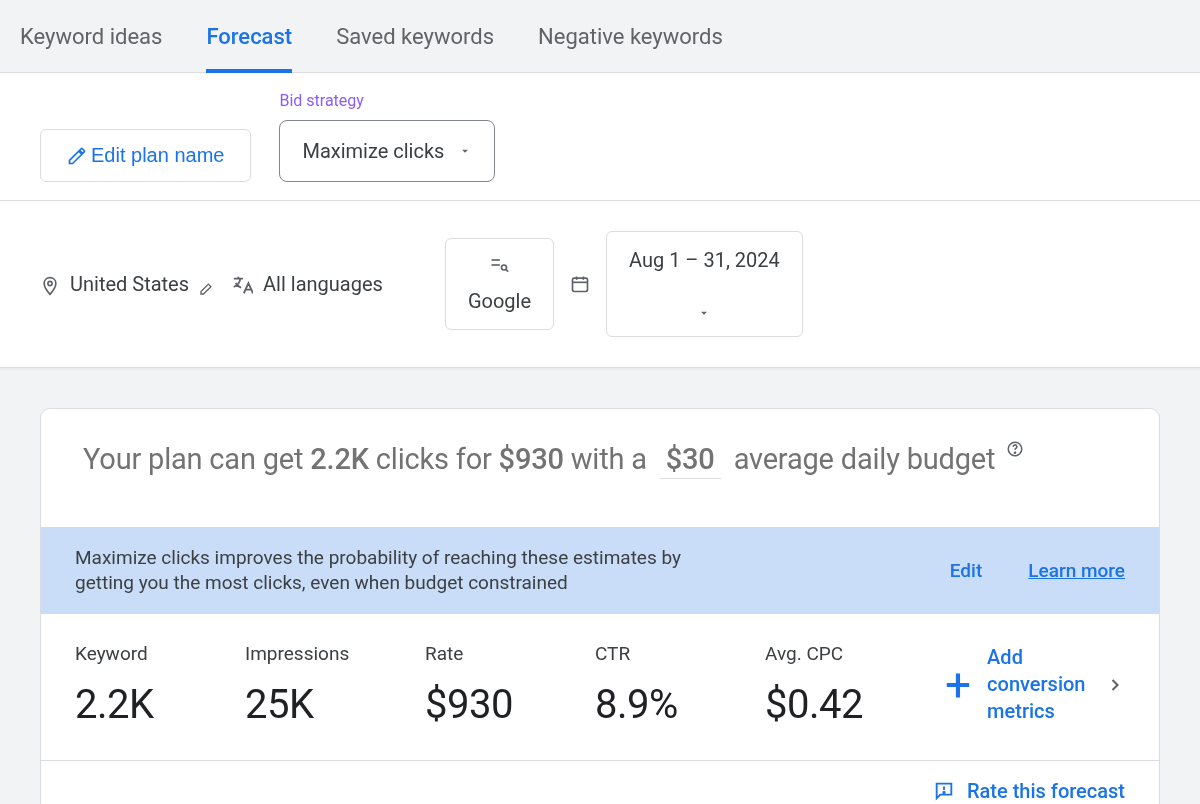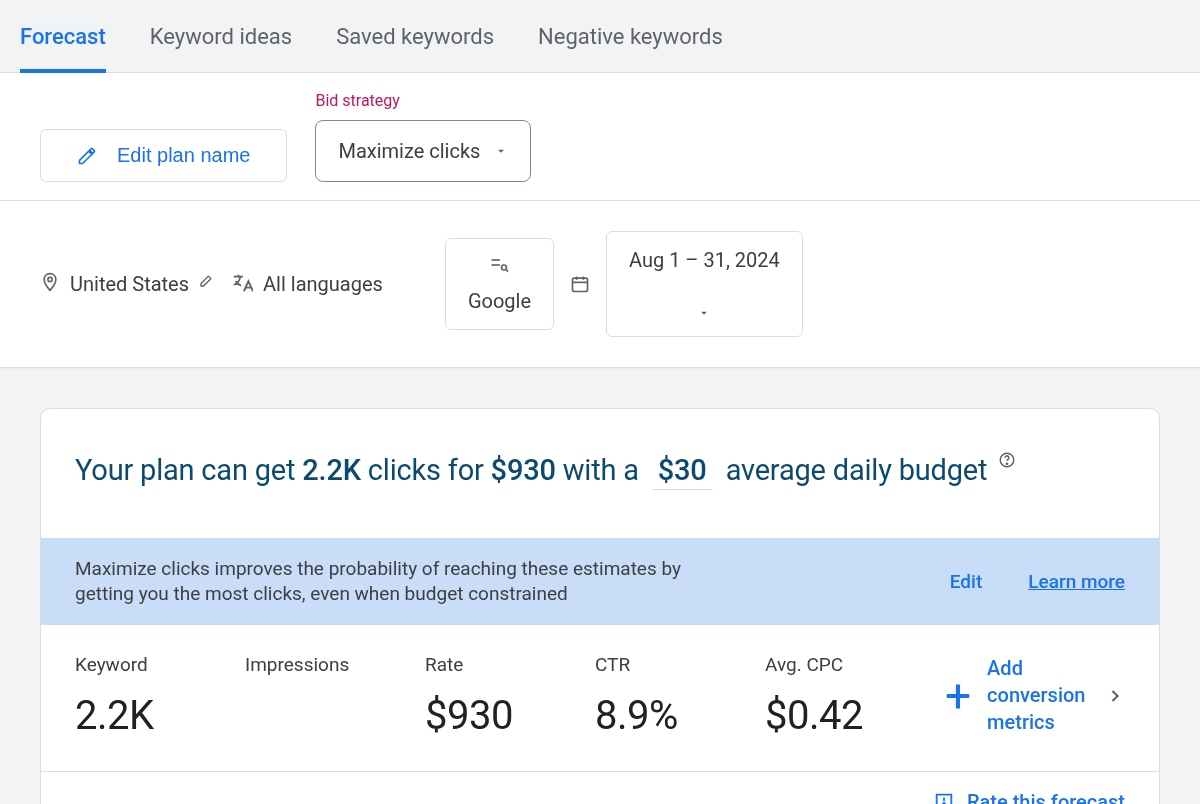--- a/index.html
+++ b/index.html
@@ -33,32 +33,32 @@
     background: #fff;
     border-bottom: 1px solid #dadce0;
     padding: 18px 40px 18px 40px;
     display: flex;
     align-items: flex-end;
     gap: 28px;
   }
   .edit-plan-btn {
     display: inline-flex;
     align-items: center;
-    gap: 20px;
-    padding: 14px 36px;
+    gap: 4px;
+    padding: 14px 26px;
     border: 1px solid #dadce0;
     border-radius: 6px;
     background: #fff;
     color: #1a73e8;
     font-size: 20px;
     cursor: pointer;
     font-weight: 500;
   }
   .field-wrap { display: flex; flex-direction: column; }
-  .field-label { font-size: 16px; color: #be185d; margin-bottom: 10px; }
+  .field-label { font-size: 16px; color: #8b5cf6; margin-bottom: 10px; }
   .select-box {
     display: inline-flex;
     align-items: center;
     gap: 14px;
     padding: 18px 22px;
     border: 1px solid #80868b;
     border-radius: 8px;
     background: #fff;
     font-size: 20px;
     color: #3c4043;
@@ -69,21 +69,21 @@
     border-bottom: 1px solid #dadce0;
     box-shadow: 0 2px 2px rgba(0,0,0,0.04);
     padding: 30px 40px;
     display: flex;
     align-items: center;
     gap: 16px;
     flex-wrap: wrap;
   }
   .inline-item {
     display: inline-flex;
-    align-items: flex-start;
+    align-items: flex-end;
     gap: 10px;
     font-size: 20px;
     color: #3c4043;
     cursor: pointer;
   }
   .outlined-box {
     display: inline-flex;
     align-items: center;
     gap: 14px;
     padding: 16px 22px;
@@ -96,24 +96,25 @@
     flex-direction: column;
   }
   .card {
     margin: 40px;
     background: #fff;
     border: 1px solid #dadce0;
     border-radius: 10px;
     overflow: hidden;
   }
   .card-headline {
-    padding: 42px 34px 48px 34px;
+    padding: 31px 34px 48px 34px;
     font-size: 29px;
-    color: #0c4a6e;
+    color: #737373;
     letter-spacing: -0.2px;
+    margin-left: 8px;
   }
   .card-headline .bold { font-weight: 500; }
   .budget-box {
     display: inline-block;
     padding: 0 6px 2px 6px;
     border-bottom: 1px solid #dadce0;
     margin: 0 6px;
   }
   .blue-banner {
     background: #c9ddf8;
@@ -176,22 +177,22 @@
     font-weight: 500;
     cursor: pointer;
     text-align: center;
   }
   svg { display: block; }
 </style>
 </head>
 <body>
 
 <div class="tabs">
+  <div class="tab">Keyword ideas</div>
   <div class="tab active">Forecast</div>
-  <div class="tab">Keyword ideas</div>
   <div class="tab">Saved keywords</div>
   <div class="tab">Negative keywords</div>
 </div>
 
 <div class="controls-row">
   <button class="edit-plan-btn">
     <span>
       <svg width="20" height="20" viewBox="0 0 24 24" fill="none" stroke="#1a73e8" stroke-width="2">
           <path d="M3 17.25V21h3.75L17.81 9.94l-3.75-3.75L3 17.25zM20.71 7.04a1 1 0 0 0 0-1.41l-2.34-2.34a1 1 0 0 0-1.41 0l-1.83 1.83 3.75 3.75 1.83-1.83z"></path>
         </svg>
@@ -290,20 +291,21 @@
     </div>
   </div>
 
   <div class="metrics-row">
     <div class="metric m-clicks">
       <div class="metric-label">Keyword</div>
       <div class="metric-value">2.2K</div>
     </div>
     <div class="metric m-impr">
       <div class="metric-label">Impressions</div>
+      <div class="metric-value">25K</div>
     </div>
     <div class="metric m-cost">
       <div class="metric-label">Rate</div>
       <div class="metric-value">$930</div>
     </div>
     <div class="metric m-ctr">
       <div class="metric-label">CTR</div>
       <div class="metric-value">8.9%</div>
     </div>
     <div class="metric m-cpc">

